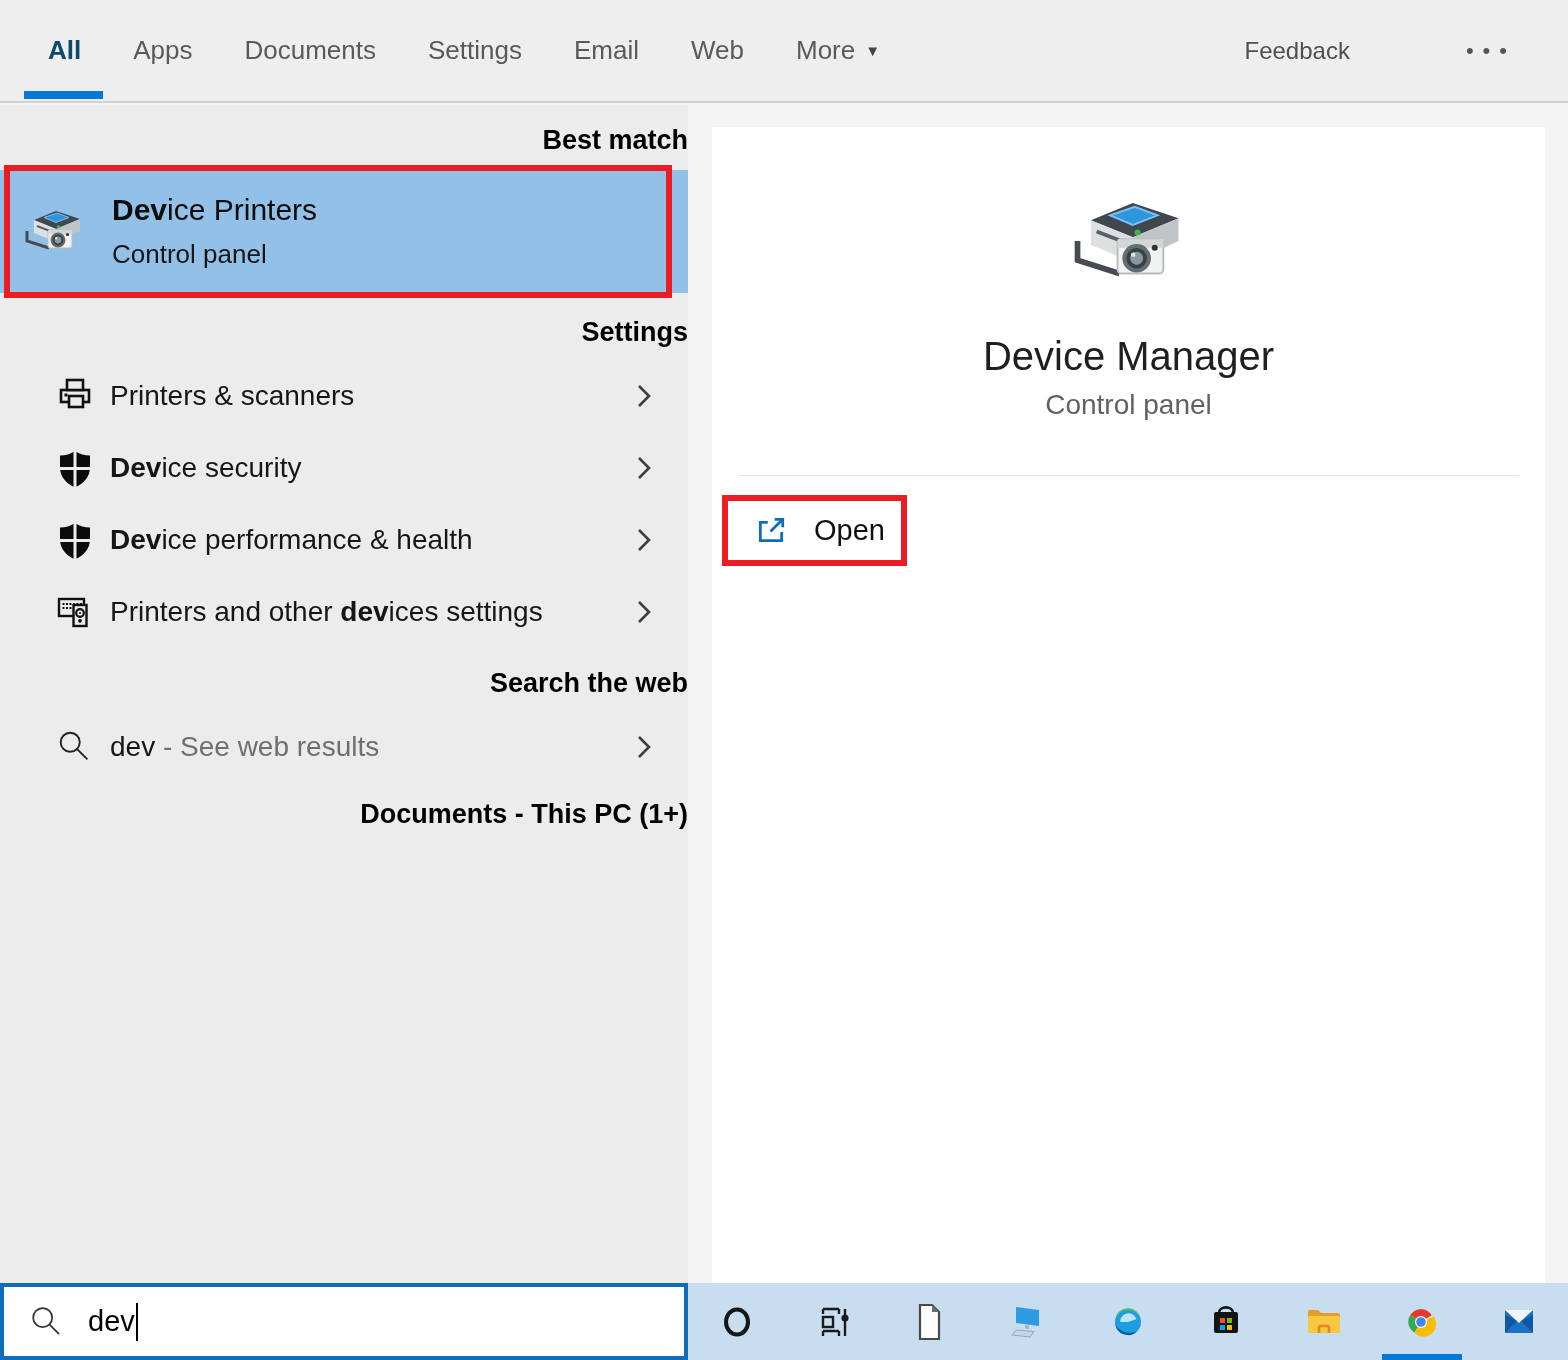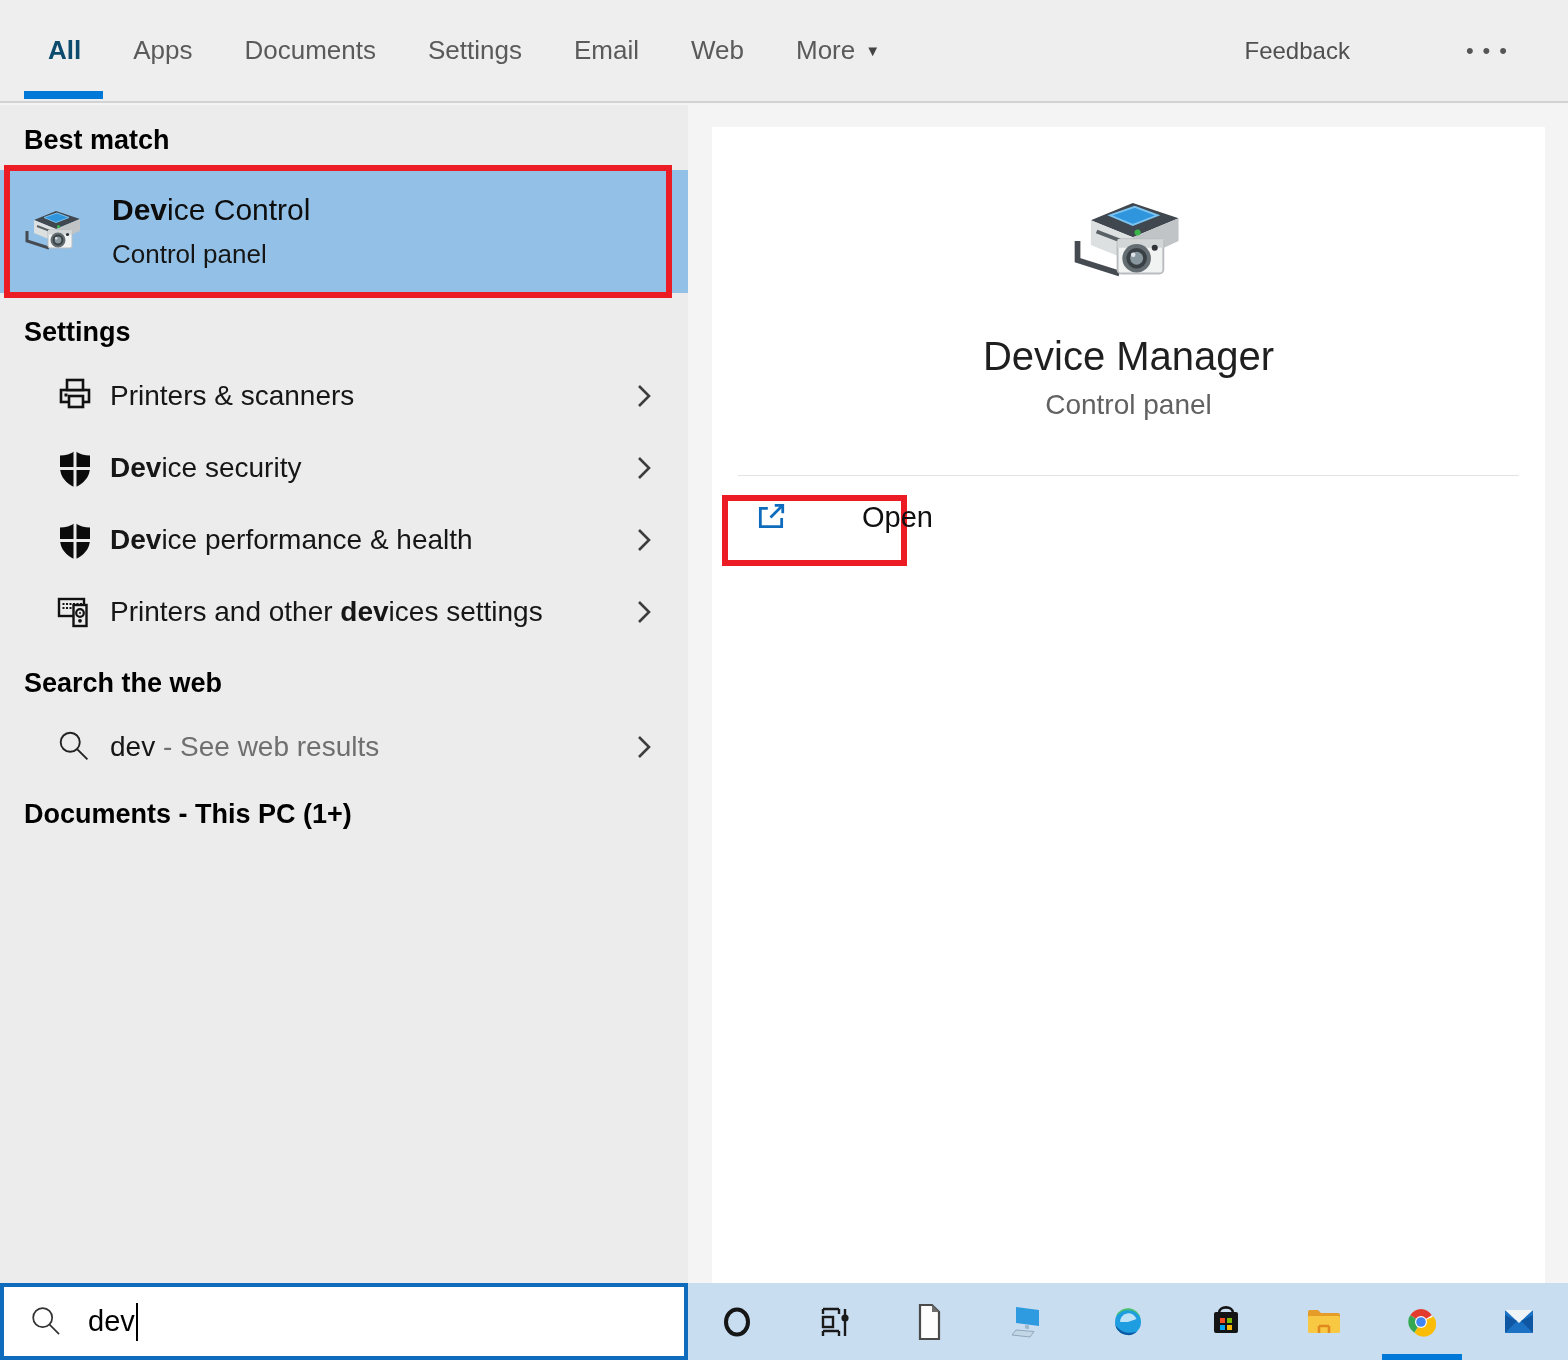--- a/index.html
+++ b/index.html
@@ -18,21 +18,21 @@
   .tab.selected { color:#0c4a6e; font-weight:700; }
   .tab.selected::after { content:""; position:absolute; left:-24px; right:-22px;
     bottom:2px; height:8px; background:#0078d7; }
   .tab .caret { font-size:15px; color:#444; margin-left:10px; }
   .feedback { margin-left:auto; font-size:24px; color:#4f4f4f; }
   .dots { margin-left:64px; margin-right:52px; font-size:22px; color:#555;
     letter-spacing:9px; }
   
   .left-panel { position:absolute; left:0; top:105px; width:688px; height:1178px;
     background:#ececec; }
-  .sec-header { font-size:27px; font-weight:700; color:#000; margin-left:24px; }
+  .sec-header { font-size:27px; font-weight:700; color:#000; margin-left:24px;text-align:right; }
   .bm-header { padding-top:20px; }
   .bm-row { position:relative; margin-top:14px; height:123px; background:#92c0e6;
     display:flex; align-items:center; }
   .annotation { position:absolute; border:6px solid #ec1c24; z-index:3; pointer-events:none; }
   .bm-frame { left:4px; top:-5px; width:668px; height:133px; }
   .bm-icon { margin-left:22px; width:64px; height:64px; flex:0 0 64px; }
   .bm-text { margin-left:26px; }
   .bm-title { font-size:30px; color:#0d0d0d; }
   .bm-title b { font-weight:700; }
   .bm-sub { font-size:26px; color:#151515; margin-top:12px; }
@@ -51,22 +51,22 @@
   
   .right-bg { position:absolute; left:688px; top:105px; right:0; height:1178px;
     background:#f4f4f4; }
   .card { position:absolute; left:712px; top:127px; width:833px; height:1156px;
     background:#ffffff; display:flex; flex-direction:column; }
   .card-icon { margin:55px auto 0 auto; width:122px; height:122px; }
   .pv-title { margin-top:30px; text-align:center; font-size:40px; color:#1f1f1f; }
   .pv-sub { margin-top:10px; text-align:center; font-size:28px; color:#616161; }
   .pv-divider { margin:54px 26px 0 26px; border-top:1px solid #e4e4e4; }
   .open-frame { position:relative; margin:19px 0 0 10px; width:185px; height:71px;
-    border:6px solid #ec1c24; display:flex; 
-    padding-left:26px;gap:48px; }
+    border:6px solid #ec1c24; display:flex; align-items:center;
+    padding-left:26px; }
   .open-icon { display:flex; }
   .open-label { font-size:29px; color:#101010; margin-left:26px; }
   
   .search-box { position:absolute; left:0; bottom:0; width:688px; height:77px;
     background:#ffffff; border:4px solid #0f6cbd; display:flex; align-items:center; }
   .search-glyph { margin-left:24px; display:flex; }
   .search-value { margin-left:22px; font-size:29px; color:#000; }
   .cursor-bar { display:inline-block; width:2px; height:38px; background:#000;
     vertical-align:middle; margin-left:1px; }
   .taskbar { position:absolute; left:688px; right:0; bottom:0; height:77px;
@@ -121,21 +121,21 @@
       <circle cx="36.5" cy="26.5" r="1.6" fill="#39b54a"></circle>
       <rect x="26" y="30" width="24" height="18" rx="2" fill="#f1f2f2" stroke="#b9bdbf" stroke-width="1"></rect>
       <rect x="26" y="30" width="24" height="4.5" fill="#d3d6d7"></rect>
       <circle cx="45.5" cy="34.5" r="1.6" fill="#2f3338"></circle>
       <circle cx="36" cy="40" r="7.5" fill="#646d72"></circle>
       <circle cx="36" cy="40" r="5.4" fill="#3a4145"></circle>
       <circle cx="36" cy="40" r="3.4" fill="#89979e"></circle>
       <circle cx="34.2" cy="38.2" r="1.2" fill="#dfe5e8"></circle>
     </svg>
     <div class="bm-text">
-      <div class="bm-title"><b>Dev</b><span>ice Control</span></div>
+      <div class="bm-title"><b>Dev</b><span>ice Printers</span></div>
       <div class="bm-sub">Control panel</div>
     </div>
   </div>
 
   <div class="sec-header settings-header">Settings</div>
 
   <div class="rows">
 
     <div class="list-row">
       <span class="row-icon">

